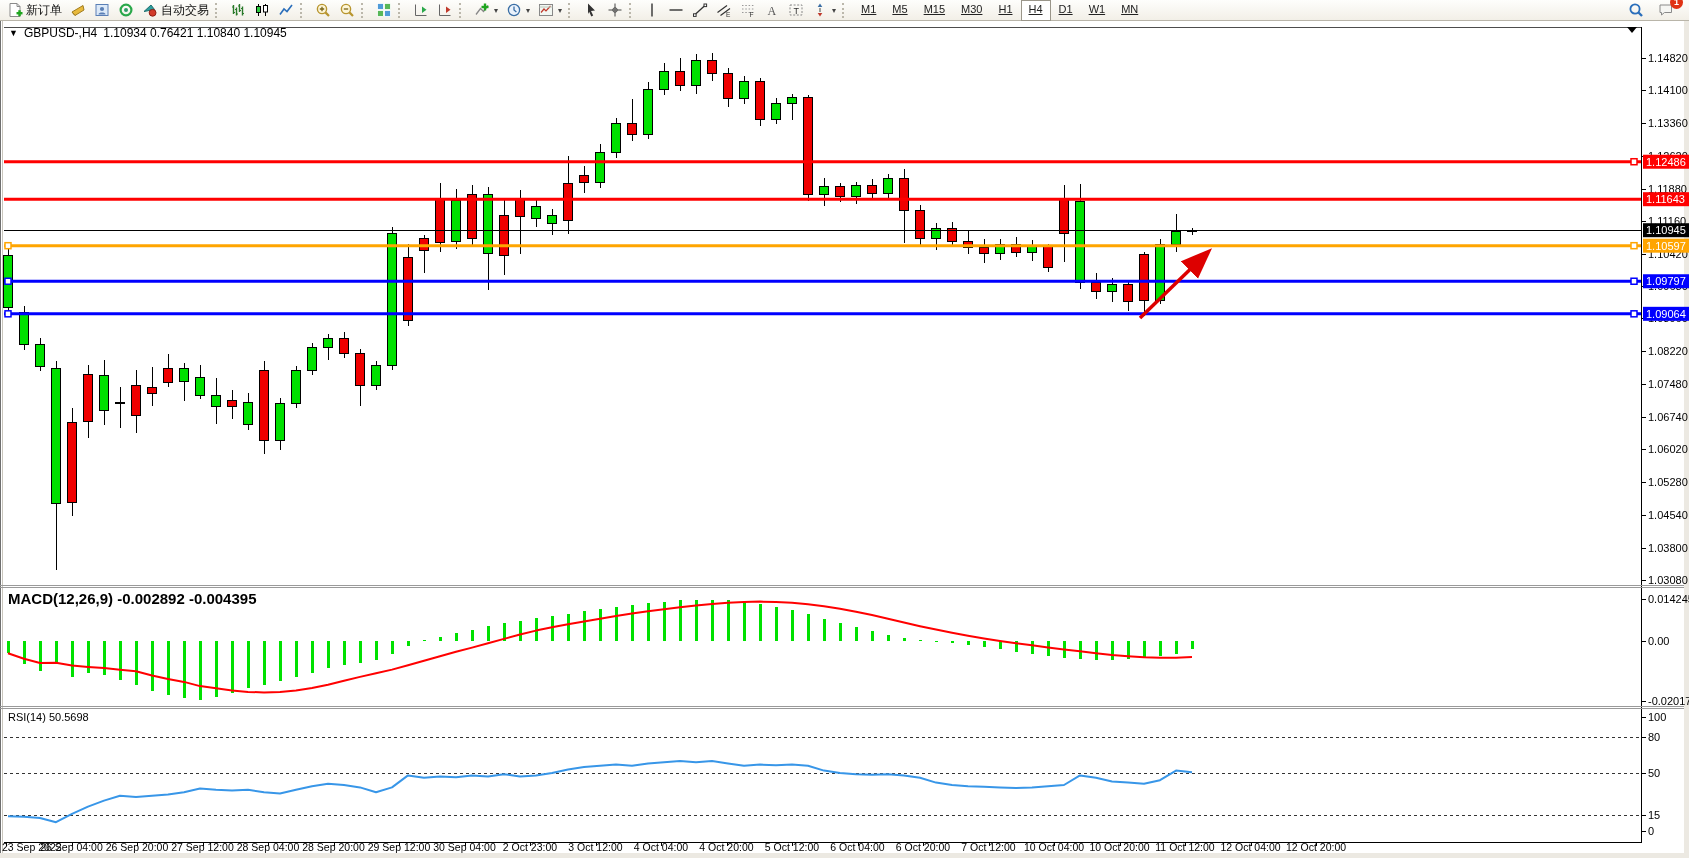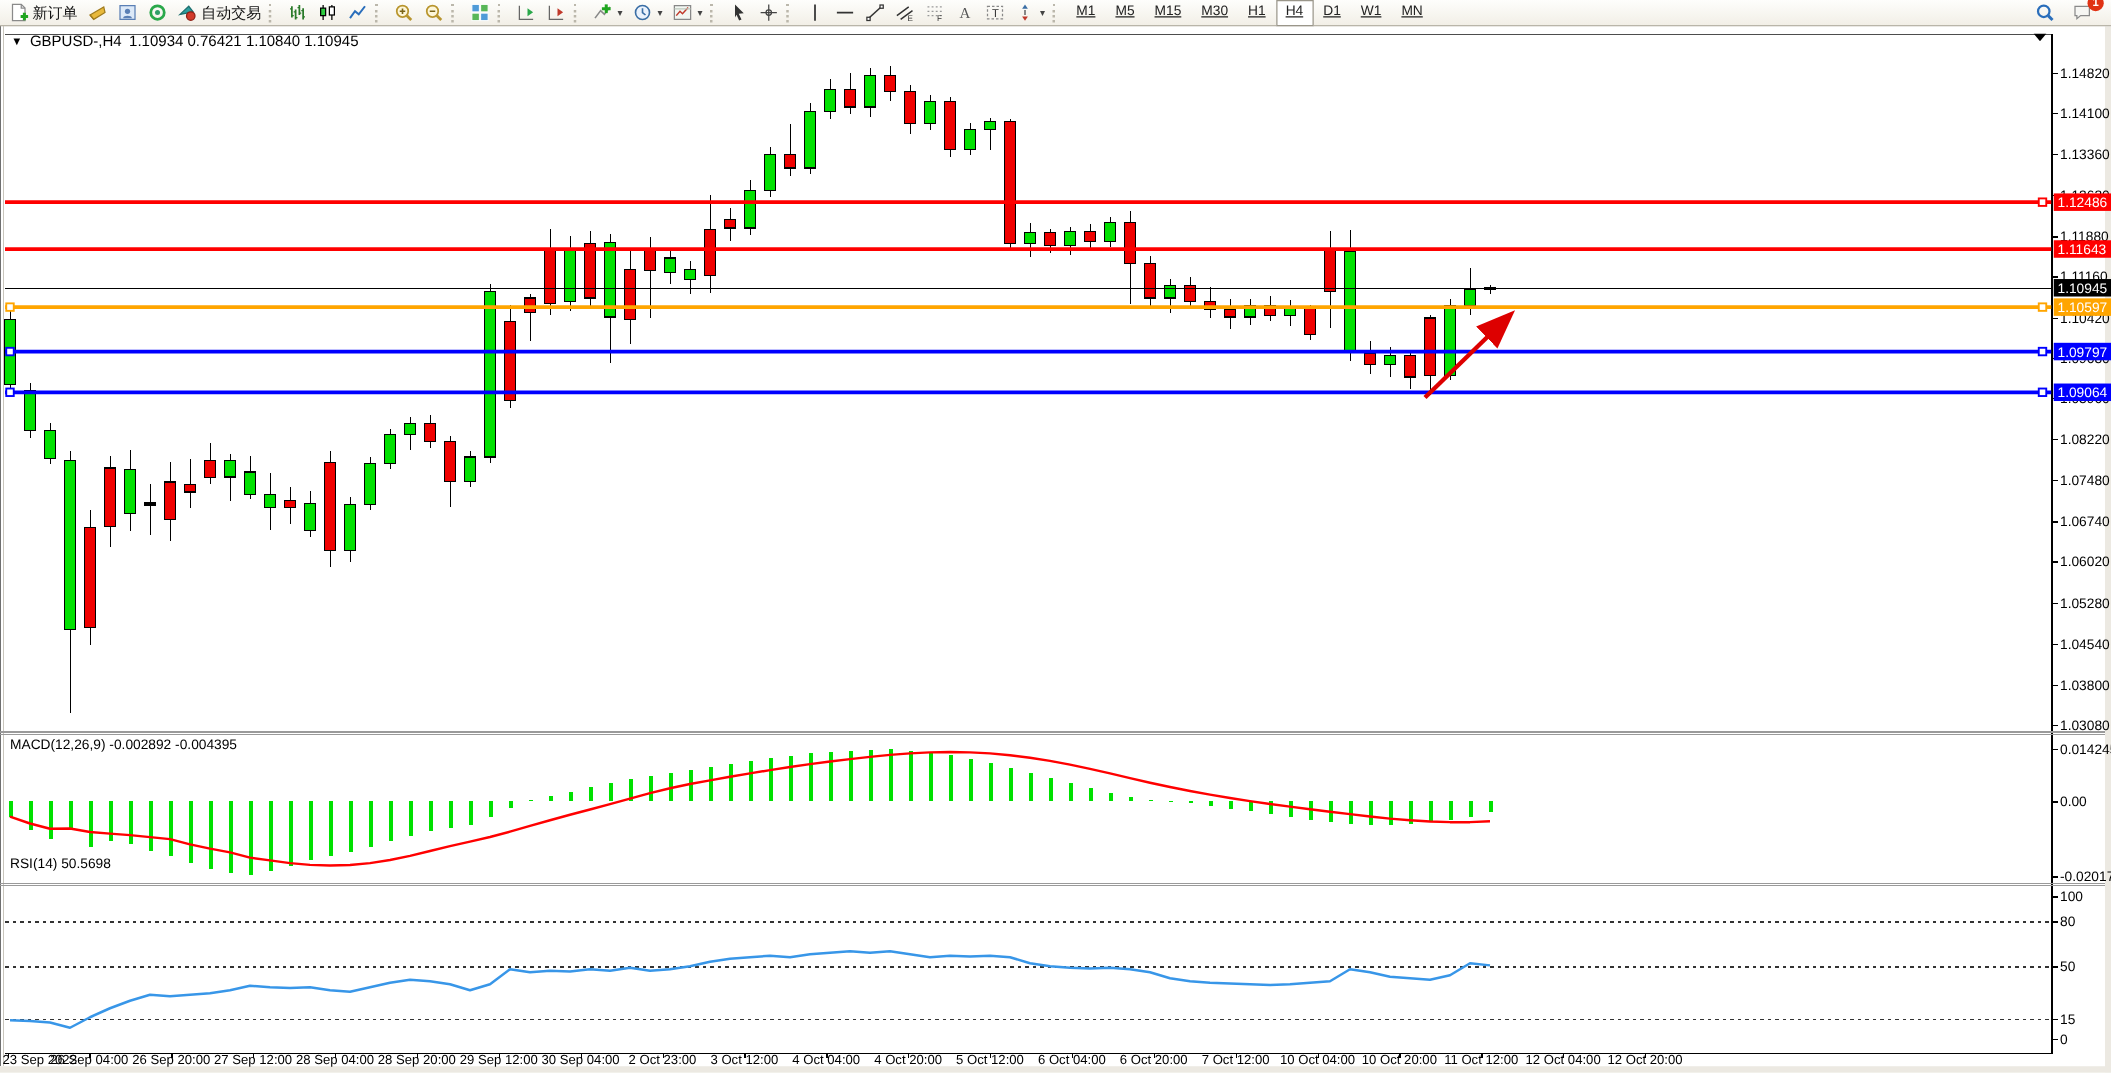--- a/index.html
+++ b/index.html
@@ -17,22 +17,22 @@
   .grip{width:5px;height:15px;border-left:2px dotted #bbb7ab;margin:0 4px 0 2px;}
   .tf-btn{font-size:11px;color:#222;padding:2px 7px;height:15px;line-height:13px;border:1px solid transparent;text-decoration:underline;}
   .tf-btn.active{background:#fff;border:1px solid #9a968a;text-align:center;}
   #toolbar-right{margin-left:auto;display:flex;align-items:center;gap:6px;padding-right:8px;}
   .badge{position:absolute;right:-6px;top:-5px;width:13px;height:13px;border-radius:50%;
          background:#e03214;color:#fff;font-size:9px;font-weight:bold;text-align:center;line-height:13px;}
   
   .overlay{position:absolute;z-index:3;color:#000;white-space:pre;}
   #chart-title{left:9px;top:26px;font-size:12px;display:flex;align-items:center;gap:6px;}
   #chart-title .tri{font-size:9px;color:#000;}
-  #macd-label{left:8px;top:590px;font-size:11px;}
-  #rsi-label{left:8px;top:685px;font-size:11px;}
+  #macd-label{left:8px;top:590px;font-size:15px;font-weight:bold;}
+  #rsi-label{left:8px;top:711px;font-size:11px;}
 </style>
 </head>
 <body>
 
 <div id="stage">
   <svg id="chart-svg" width="1689" height="858">
       <defs>
         <marker id="arrhead" orient="auto" markerWidth="12" markerHeight="10" refX="7" refY="3.5">
           <path d="M0,0 L9,3.5 L0,7 Z" fill="#dd0000"></path>
         </marker>

